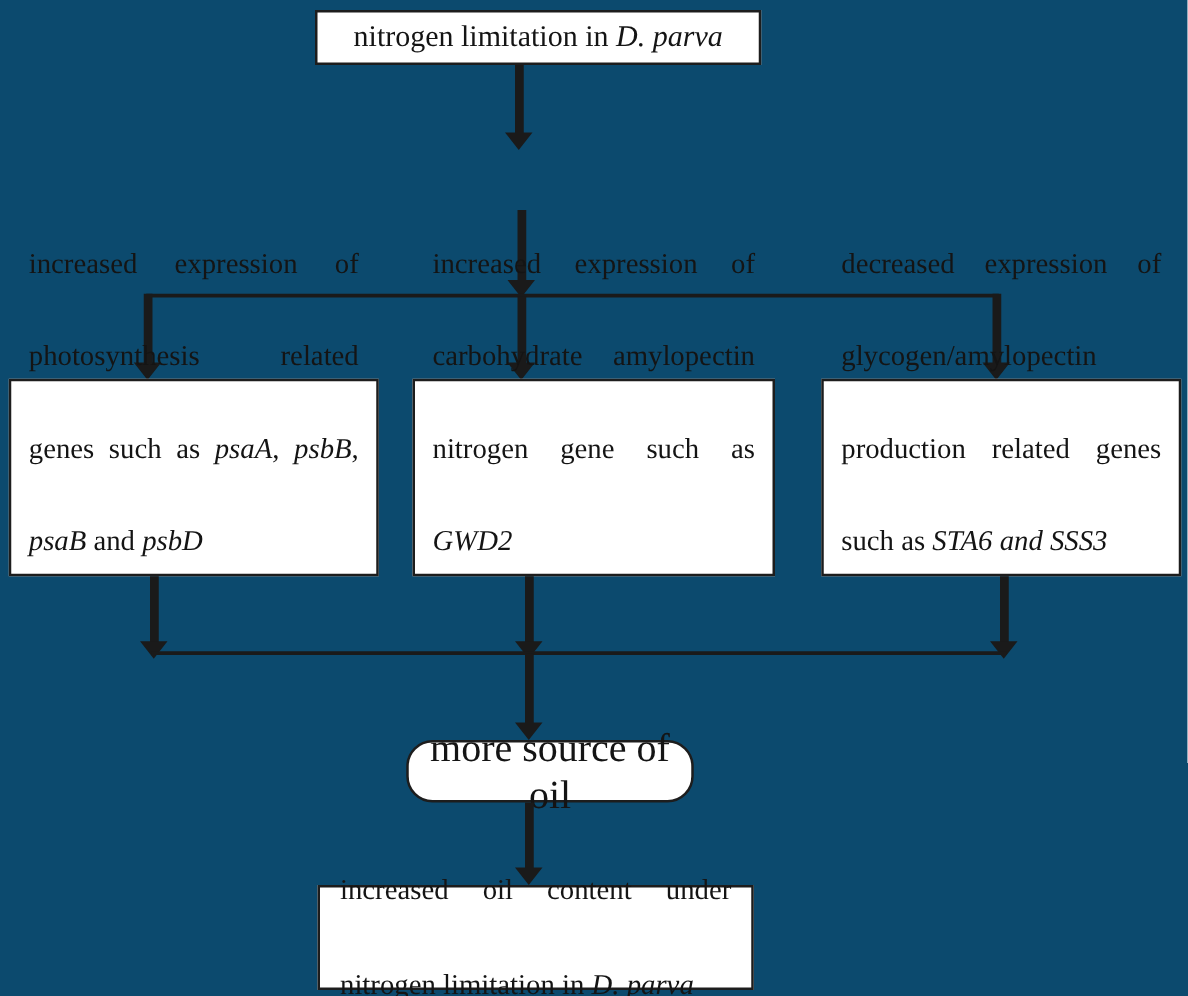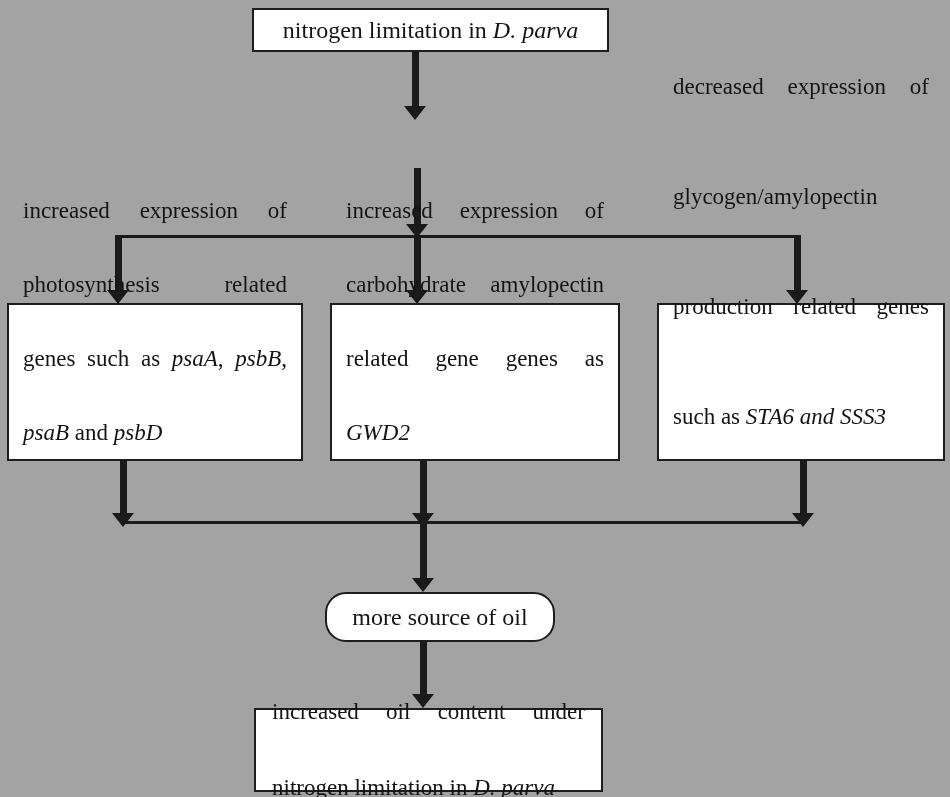--- a/index.html
+++ b/index.html
@@ -4,21 +4,21 @@
 <style>
   html, body {
     margin: 0;
     padding: 0;
     background: #ffffff;
   }
   .canvas {
     position: relative;
     width: 950px;
     height: 797px;
-    background: #a3a3a3;
+    background: #0c4a6e;
     font-family: "Liberation Serif", "DejaVu Serif", serif;
     color: #141414;
     overflow: hidden;
   }
   
   .fbox {
     position: absolute;
     box-sizing: border-box;
     border: 2px solid #1d1d1d;
     background: #ffffff;
@@ -34,22 +34,22 @@
     display: inline-block;
     width: 100%;
     height: 0;
   }
   .it { font-style: italic; }
 
   #box-nitrogen   { left: 252px; top: 8px;   width: 357px; height: 44px;  font-size: 24px; }
   #box-wri1       { left: 238px; top: 120px; width: 400px; height: 48px;  font-size: 24px; }
   #box-photo      { left: 7px;   top: 303px; width: 296px; height: 158px; font-size: 23px; line-height: 37px; padding: 8px 14px; }
   #box-carb       { left: 330px; top: 303px; width: 290px; height: 158px; font-size: 23px; line-height: 37px; padding: 8px 14px; }
-  #box-glycogen   { left: 657px; top: 303px; width: 288px; height: 158px; font-size: 23px; line-height: 37px; padding: 24px 14px; gap: 36px; }
-  #box-oilsource  { left: 325px; top: 592px; width: 230px; height: 50px;  font-size: 24px; border-radius: 21px; }
+  #box-glycogen   { left: 657px; top: 303px; width: 288px; height: 158px; font-size: 23px; line-height: 37px; padding: 8px 14px; }
+  #box-oilsource  { left: 325px; top: 592px; width: 230px; height: 50px;  font-size: 32px; border-radius: 21px; }
   #box-oilcontent { left: 254px; top: 708px; width: 349px; height: 84px;  font-size: 23px; line-height: 38px; padding: 2px 16px; justify-content: center; }
 
   
   .varrow { position: absolute; width: 22px; }
   .varrow .shaft {
     position: absolute;
     top: 0; bottom: 12px;
     left: 50%; width: 7px; margin-left: -3.5px;
     background: #1a1a1a;
   }
@@ -117,21 +117,21 @@
 
   <div class="fbox justified" id="box-photo">
       <div class="line"><span>increased expression of</span></div>
       <div class="line"><span>photosynthesis related</span></div>
       <div class="line"><span>genes such as </span><span class="it">psaA</span><span>, </span><span class="it">psbB</span><span>,</span></div>
       <div class="line last"><span class="it">psaB</span><span> and </span><span class="it">psbD</span></div>
     </div>
   <div class="fbox justified" id="box-carb">
       <div class="line"><span>increased expression of</span></div>
       <div class="line"><span>carbohydrate amylopectin</span></div>
-      <div class="line"><span>related gene genes as</span></div>
+      <div class="line"><span>nitrogen gene such as</span></div>
       <div class="line last"><span class="it">GWD2</span></div>
     </div>
   <div class="fbox justified" id="box-glycogen">
       <div class="line"><span>decreased expression of</span></div>
       <div class="line"><span>glycogen/amylopectin</span></div>
       <div class="line"><span>production related genes</span></div>
       <div class="line last"><span>such as </span><span class="it">STA6 and SSS3</span></div>
     </div>
 
   <div class="varrow" id="arrow-v4">

